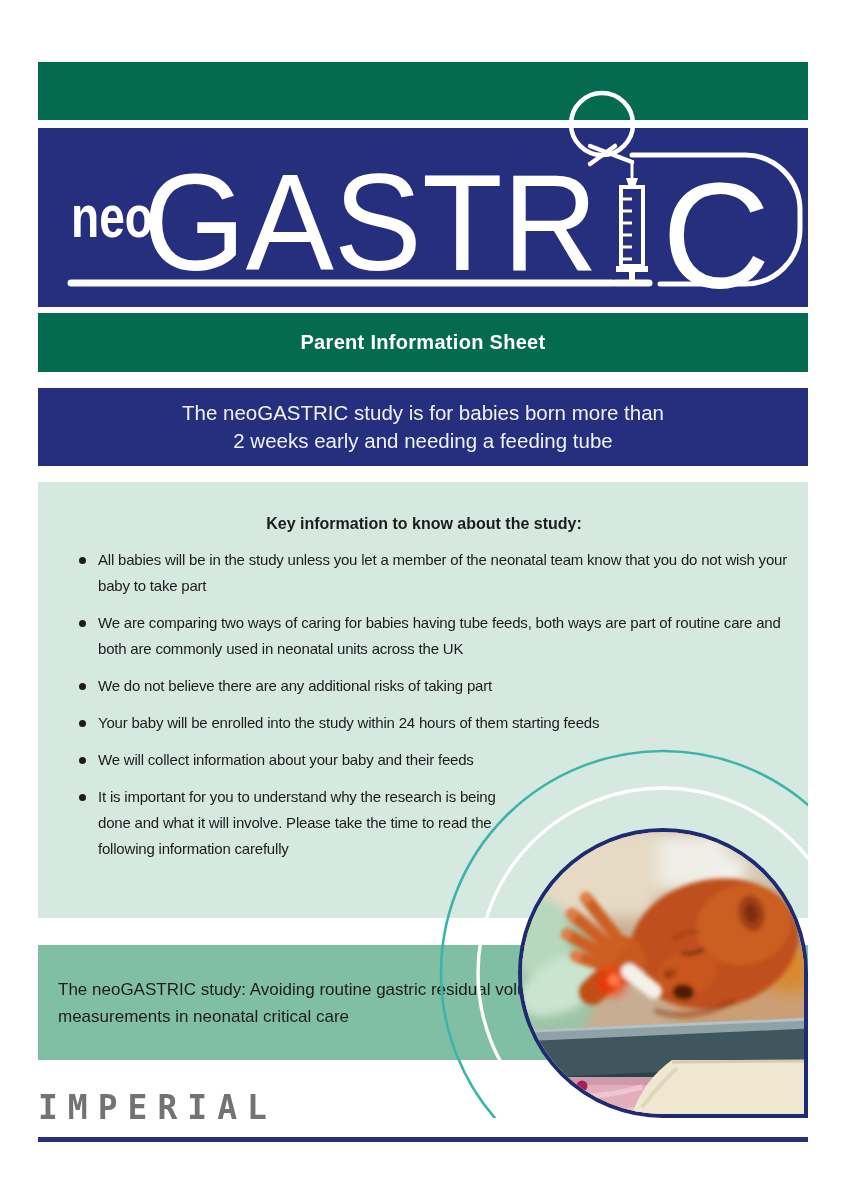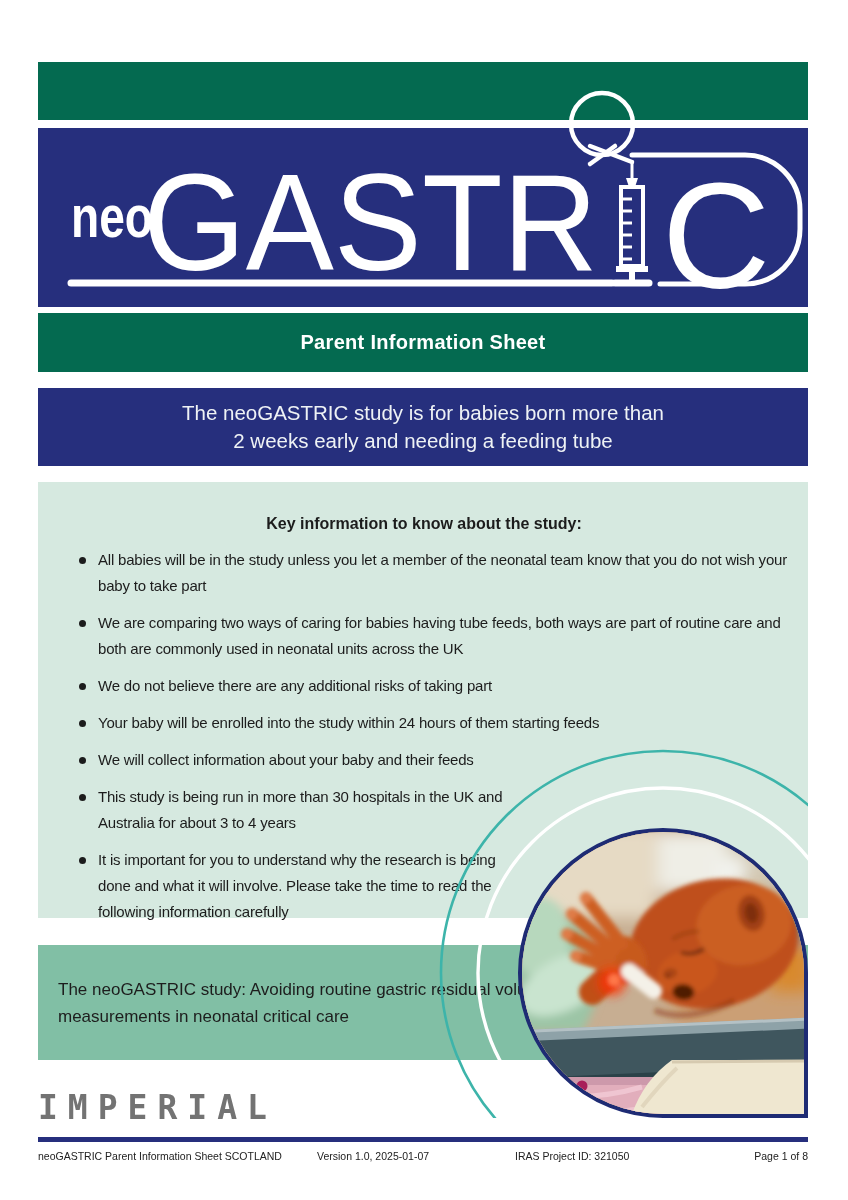--- a/index.html
+++ b/index.html
@@ -108,21 +108,20 @@
   </div>
 
   <div class="abs key-box">
     <div class="key-title">Key information to know about the study:</div>
     <ul class="key-list">
         <li class="b"><span>All babies will be in the study unless you let a member of the neonatal team know that you do not wish your baby to take part</span></li>
         <li><span>We are comparing two ways of caring for babies having tube feeds, both ways are part of routine care and both are commonly used in neonatal units across the UK</span></li>
         <li><span>We do not believe there are any additional risks of taking part</span></li>
         <li><span>Your baby will be enrolled into the study within 24 hours of them starting feeds</span></li>
         <li><span>We will collect information about your baby and their feeds</span></li>
-        <li class="n1"><span>This study is being run in more than 30 hospitals in the UK and  Australia for about 3 to 4 years</span></li>
         <li class="n2"><span>It is important for you to understand why the research is being done and what it will involve. Please take the time to read the following information carefully</span></li>
       </ul>
   </div>
 
   <div class="abs rings-clip">
     <svg width="378" height="378" viewBox="0 0 378 378">
       <circle cx="233" cy="233" r="222" fill="none" stroke="#3db4aa" stroke-width="2.6"></circle>
       <circle cx="233" cy="233" r="185" fill="none" stroke="#ffffff" stroke-width="3.4"></circle>
     </svg>
   </div>
@@ -208,20 +207,14 @@
       <g>
         <path d="M 150 228 L 282 228 L 282 282 L 110 282 Q 122 248 150 228 Z" fill="#efe7d0"></path>
         <path d="M 150 230 L 282 229" stroke="#d6cab0" stroke-width="3" fill="none"></path>
         <path d="M 120 275 Q 140 250 155 236" stroke="#ddd2b8" stroke-width="4" fill="none" opacity="0.8"></path>
       </g>
     </svg>
   </div>
 
   <div class="abs imperial">IMPERIAL</div>
   <div class="abs footer-rule"></div>
-  <div class="abs footer">
-    <span class="f-doc">neoGASTRIC Parent Information Sheet SCOTLAND</span>
-    <span class="f-ver">Version 1.0, 2025-01-07</span>
-    <span class="f-iras">IRAS Project ID: 321050</span>
-    <span class="f-page">Page 1 of 8</span>
-  </div>
 
 </div>
 
 </body></html>

